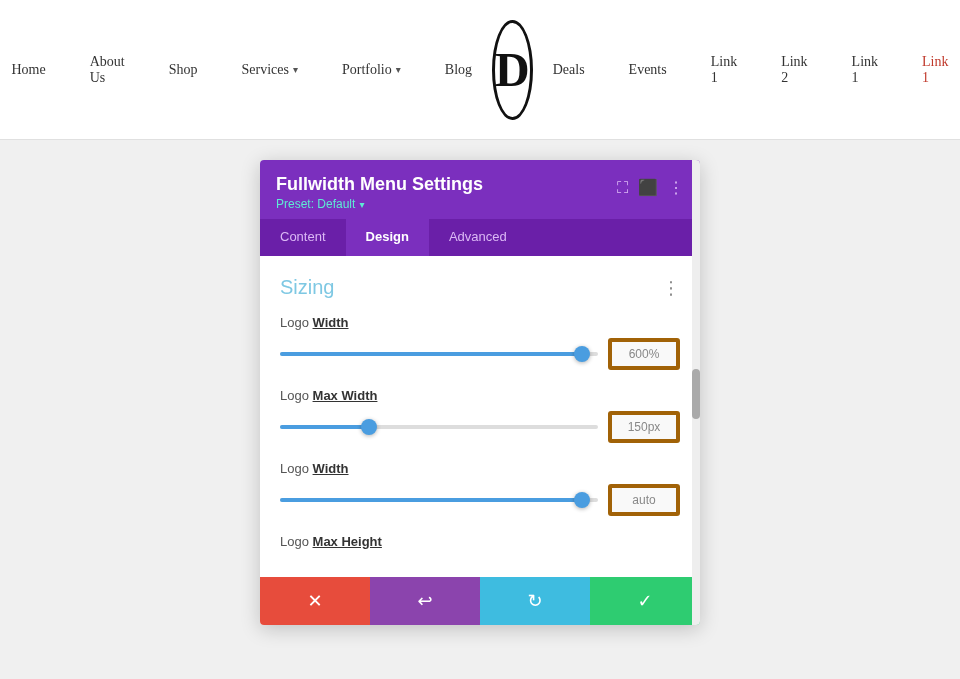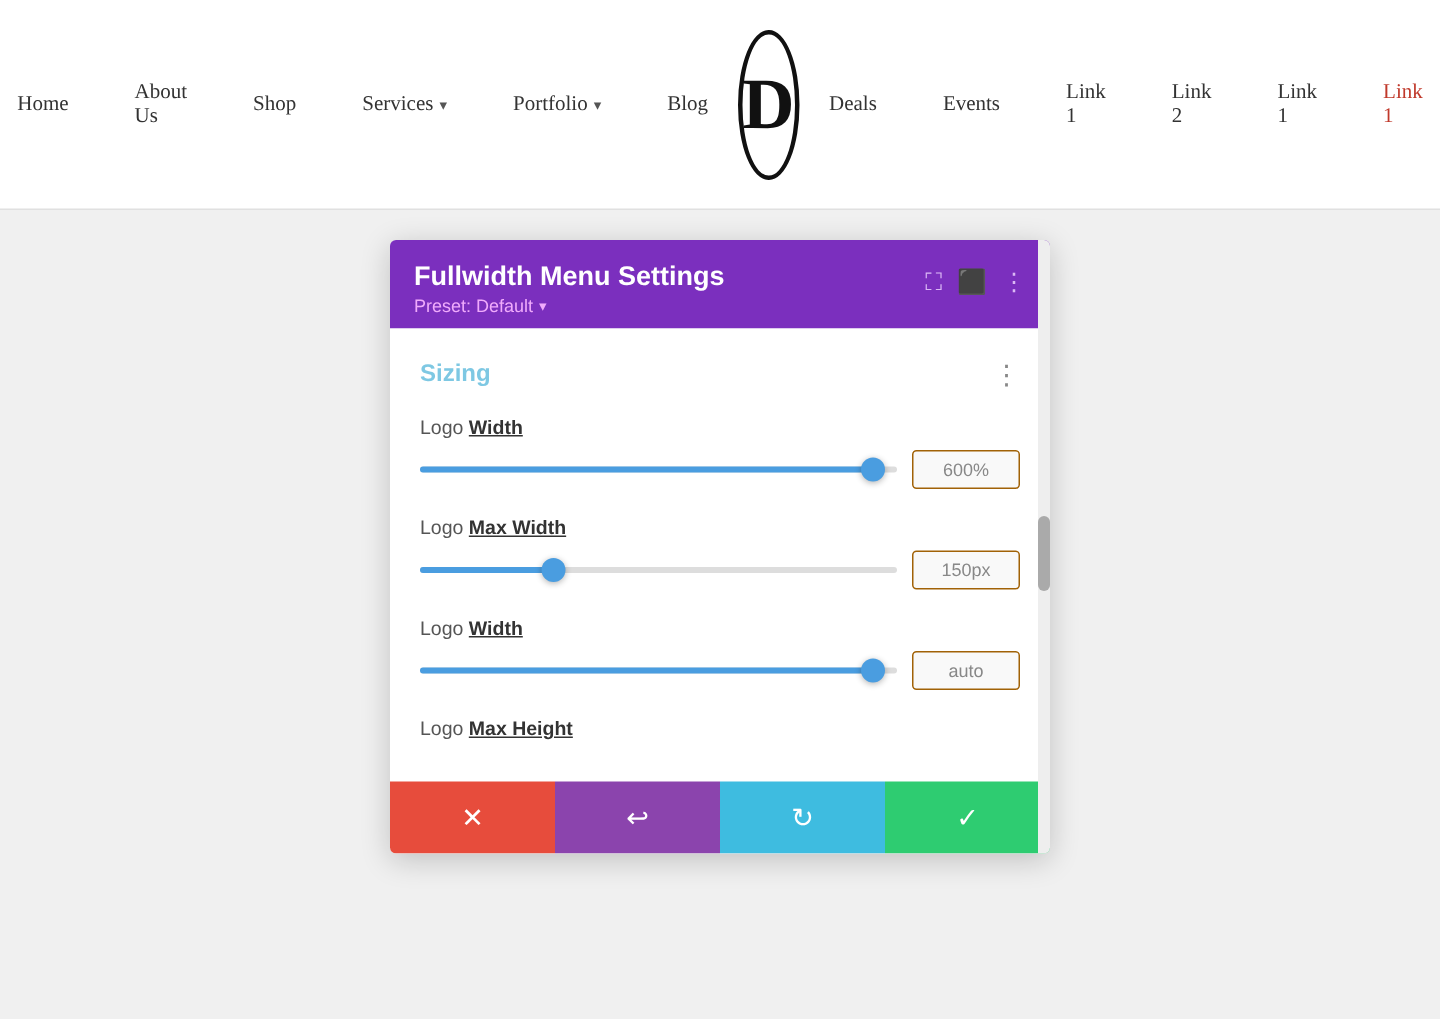--- a/index.html
+++ b/index.html
@@ -81,21 +81,21 @@
       justify-content: space-between;
       align-items: flex-start;
     }
     .panel-title {
       color: #fff;
       font-size: 18px;
       font-weight: bold;
       font-family: sans-serif;
     }
     .panel-preset {
-      color: #f0abfc;
+      color: #5eead4;
       font-size: 12px;
       font-family: sans-serif;
       margin-top: 2px;
       display: flex;
       align-items: center;
       gap: 4px;
     }
     .panel-preset-arrow { font-size: 10px; }
     .panel-header-icons {
       display: flex;
@@ -136,23 +136,23 @@
 
     
     .section-header {
       display: flex;
       justify-content: space-between;
       align-items: center;
       margin-bottom: 16px;
     }
     .section-title {
       color: #7ec8e3;
-      font-size: 16px;
-      font-family: sans-serif;
-      font-weight: 700;
+      font-size: 20px;
+      font-family: sans-serif;
+      font-weight: 400;
     }
     .section-more {
       color: #888;
       font-size: 18px;
       cursor: pointer;
     }
 
     
     .setting-row {
       margin-bottom: 18px;
@@ -202,21 +202,21 @@
       border-radius: 50%;
       position: absolute;
       top: 50%;
       transform: translateY(-50%);
       cursor: pointer;
       box-shadow: 0 1px 4px rgba(0,0,0,0.3);
     }
     .slider-value {
       width: 72px;
       padding: 5px 8px;
-      border: 1px solid #a16207;
+      border: 4px solid #a16207;
       border-radius: 3px;
       font-size: 12px;
       font-family: sans-serif;
       color: #888;
       text-align: center;
       background: #f9f9f9;
     }
 
     
     .scrollbar {
@@ -301,20 +301,25 @@
           <span class="panel-preset-arrow">▾</span>
         </div>
       </div>
       <div class="panel-header-icons">
         <span class="panel-header-icon">⛶</span>
         <span class="panel-header-icon">⬛</span>
         <span class="panel-header-icon">⋮</span>
       </div>
     </div>
 
+    <div class="panel-tabs">
+      <div class="panel-tab">Content</div>
+      <div class="panel-tab active">Design</div>
+      <div class="panel-tab">Advanced</div>
+    </div>
 
     <div class="panel-body">
       <div class="section-header">
         <span class="section-title">Sizing</span>
         <span class="section-more">⋮</span>
       </div>
 
       <div class="setting-row">
         <div class="setting-label">
           <span>Logo </span><strong>Width</strong>

